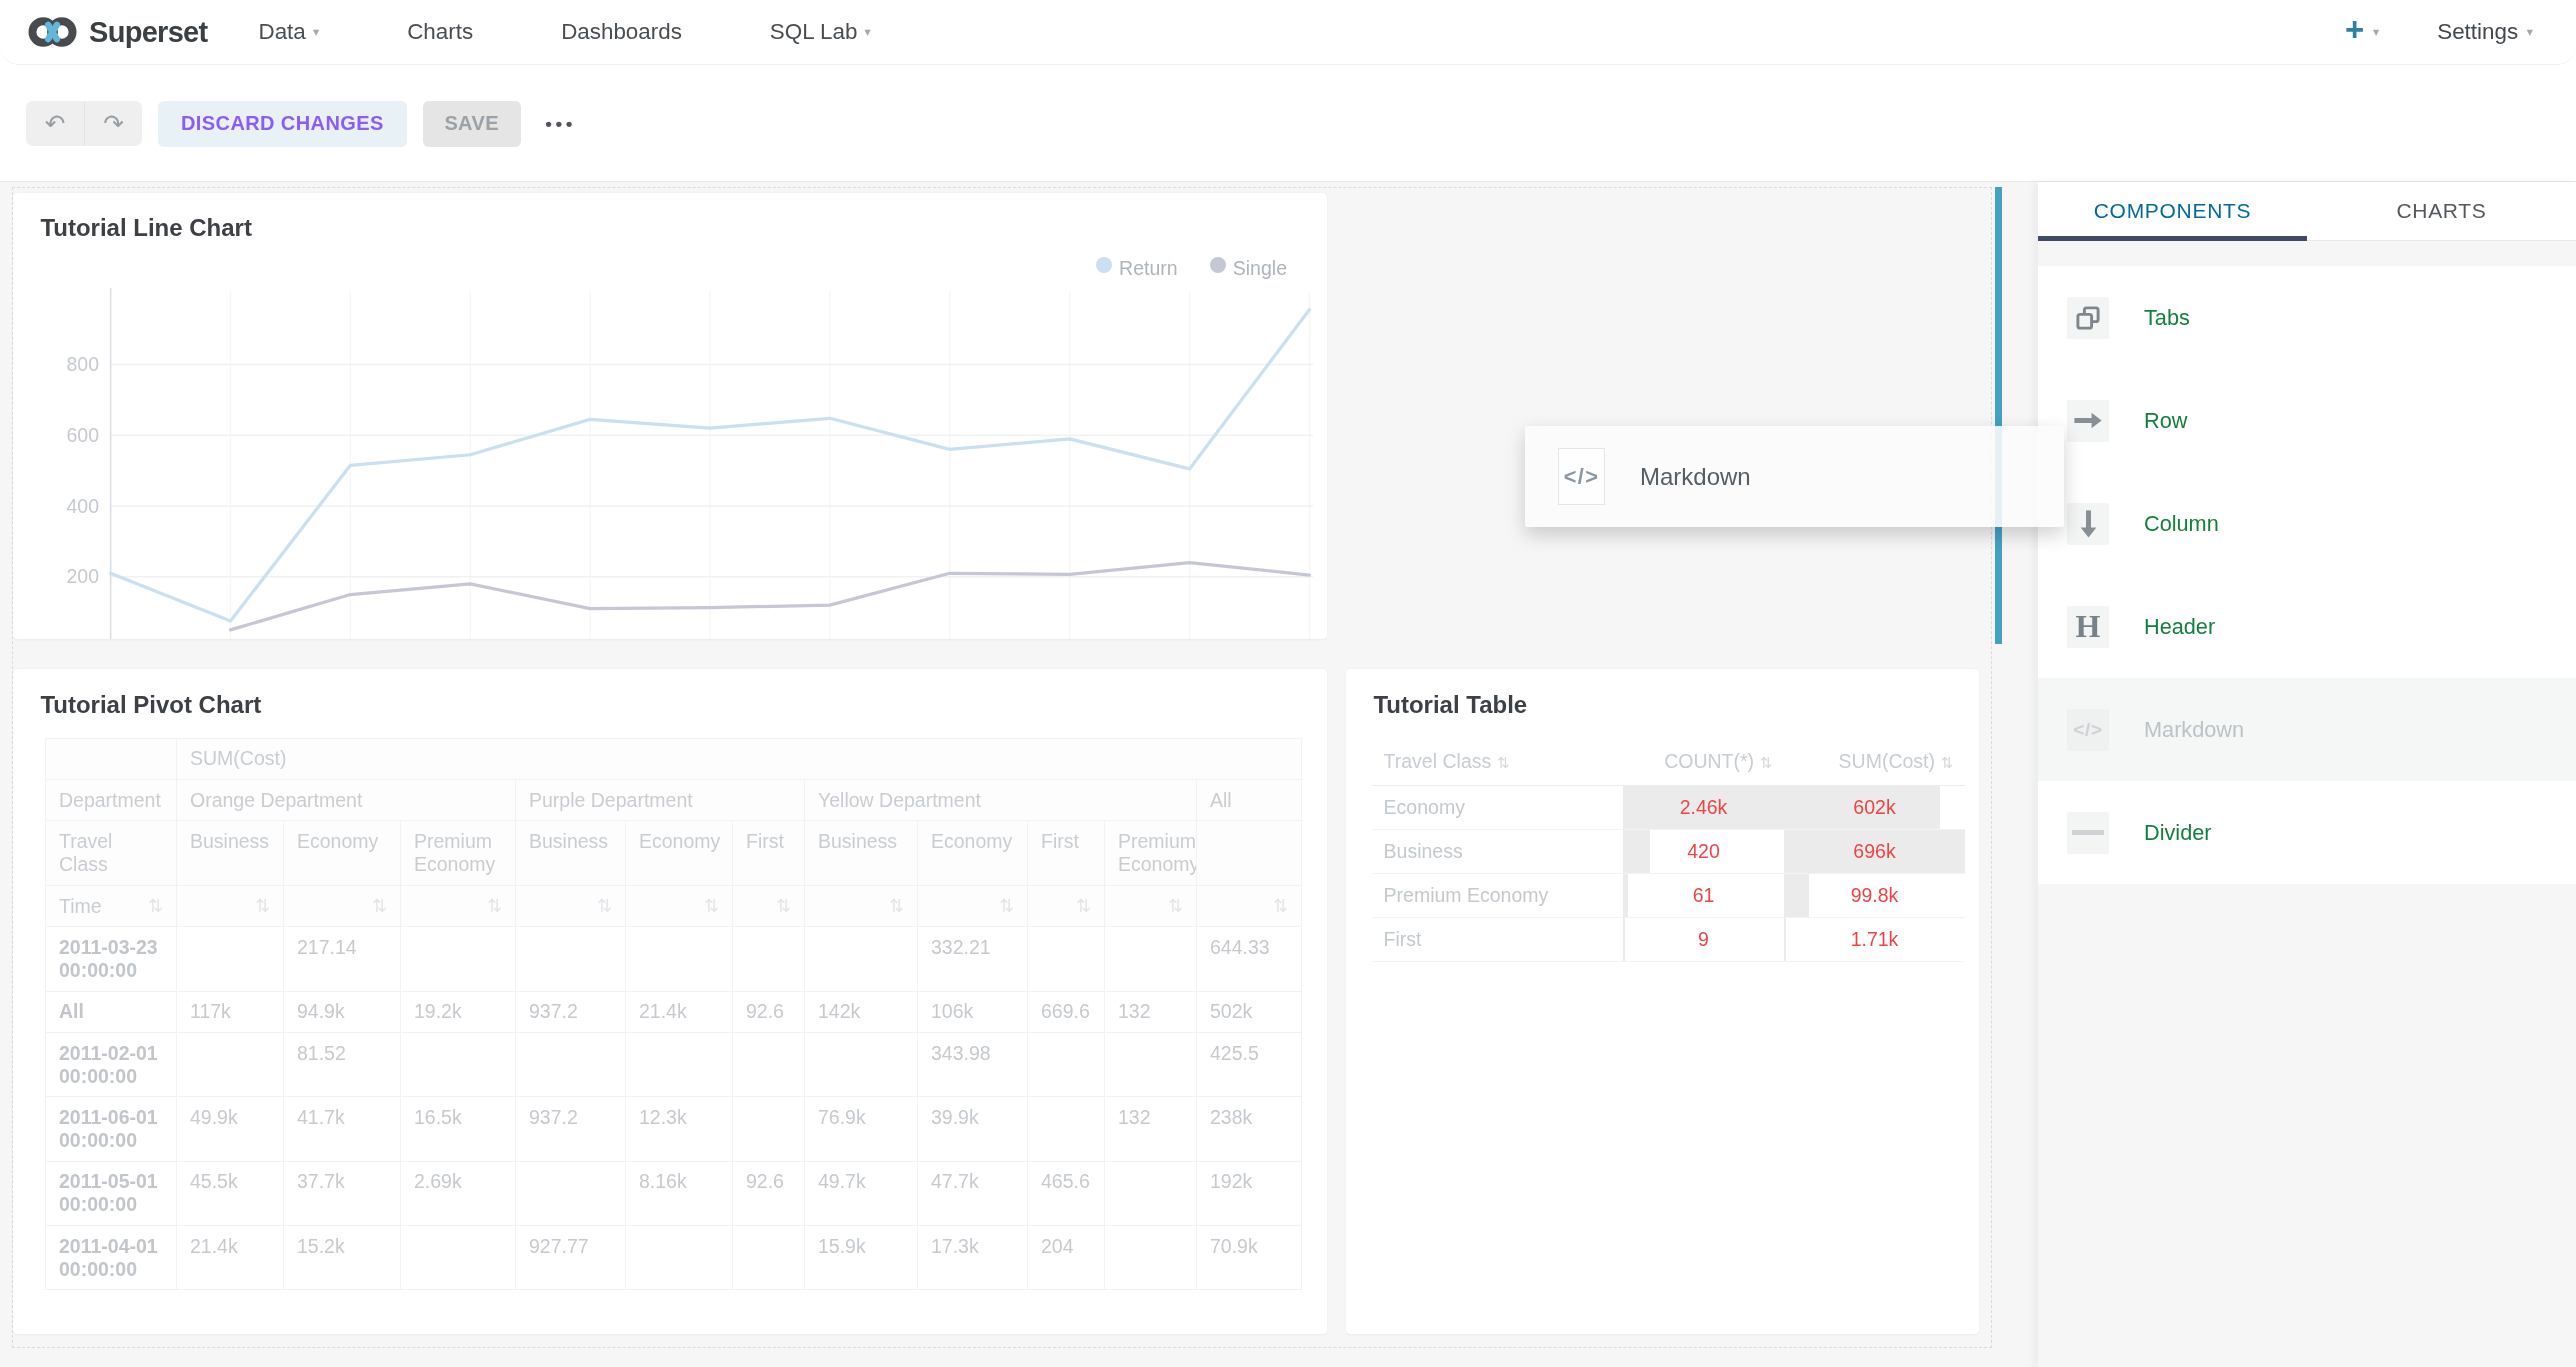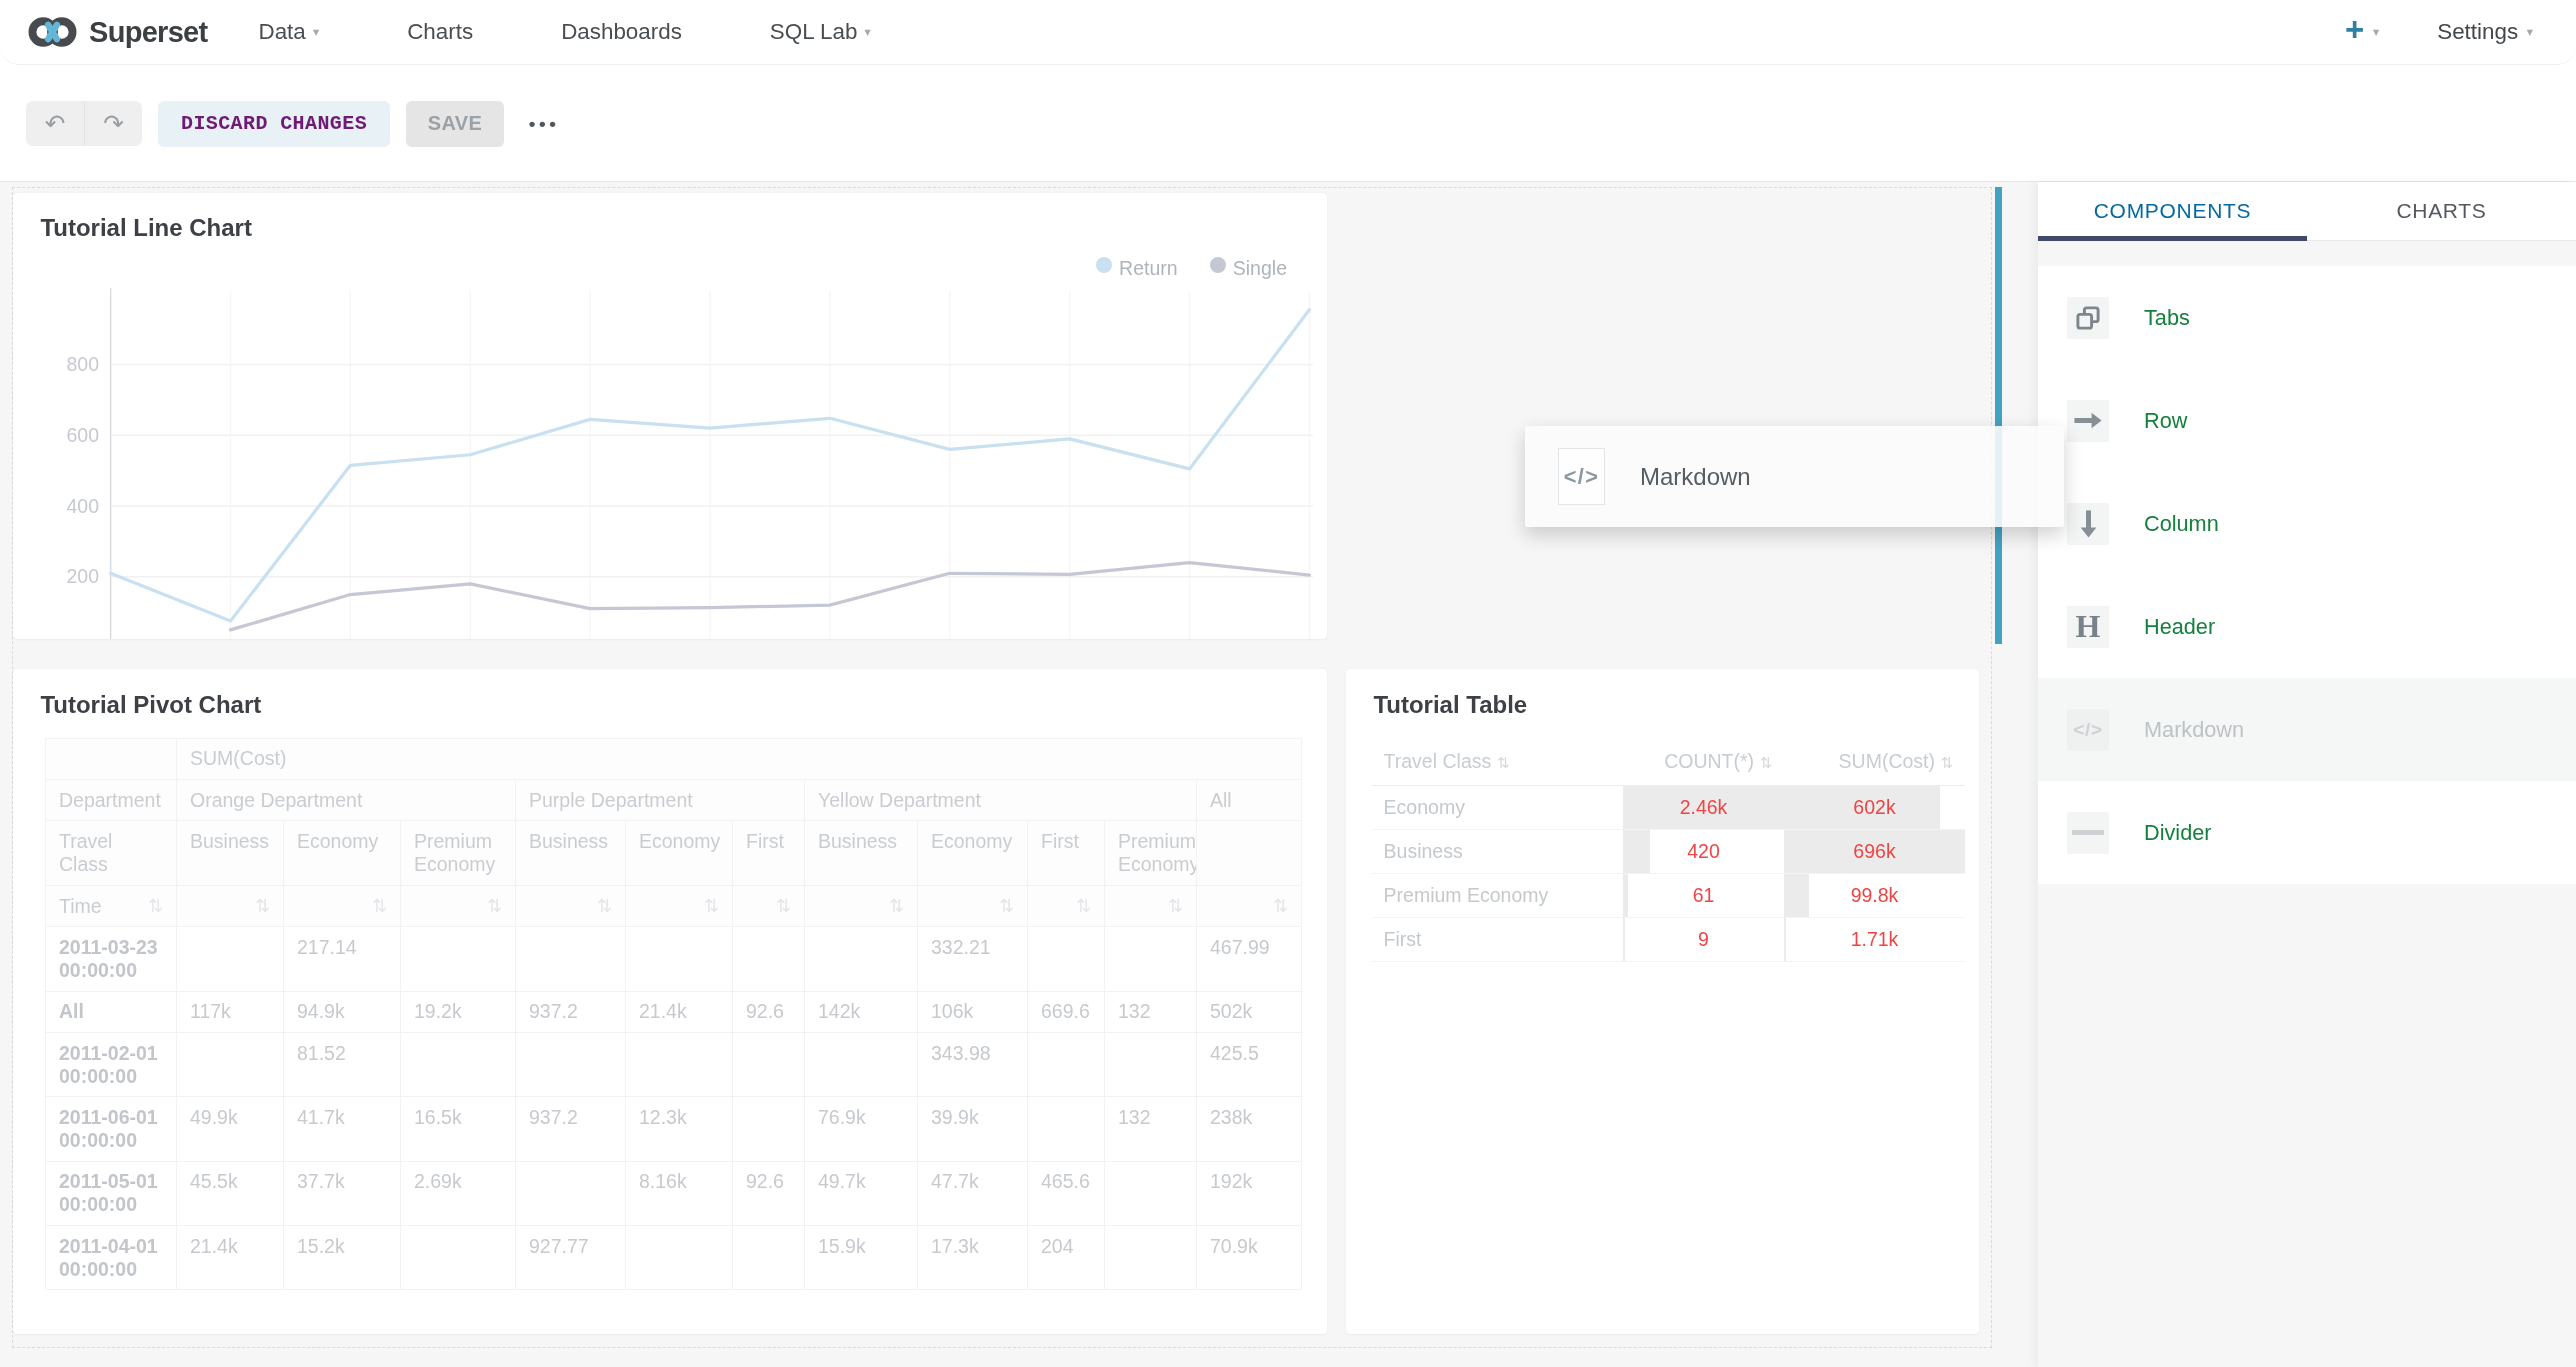--- a/index.html
+++ b/index.html
@@ -27,21 +27,21 @@
   .ph-left h1{margin:0;font-size:44px;font-weight:600;color:#2c333c;letter-spacing:-0.7px;}
   .draft{font-size:19.5px;color:#5f686e;background:#f0f0f0;border-radius:20px;padding:6.5px 17.3px;}
   .star{font-size:33px;color:#b6bcc1;cursor:pointer;position:relative;top:1.4px;margin-left:2.9px;}
   .ph-right{display:flex;align-items:center;gap:16px;}
   .undoredo{display:flex;background:#efefef;border-radius:6.5px;overflow:hidden;}
   .undoredo button{width:58px;height:45px;background:transparent;border:none;font-size:24.6px;
     color:#969da3;cursor:pointer;}
   .undoredo button + button{border-left:1.4px solid #e2e2e2;}
   .btn{height:46px;border:none;border-radius:5.8px;font-family:"Liberation Sans",sans-serif;
     font-size:20px;font-weight:600;letter-spacing:0.4px;cursor:pointer;}
-  .discard{background:#e7f1f6;color:#701a75;padding:0 23px;font-family:Liberation Mono, monospace;}
+  .discard{background:#e7f1f6;color:#8b5cf6;padding:0 23px;}
   .save{background:#e5e5e5;color:#9aa1a7;padding:0 21.7px;}
   .dots{font-size:19px;font-weight:700;color:#50565b;letter-spacing:3.6px;margin-left:8.7px;cursor:pointer;}
   
   .main{position:absolute;left:0;top:182px;width:2576px;height:1186px;background:#f6f6f6;}
   .grid{position:absolute;left:11.6px;top:5px;width:1980px;height:1161px;
     border:1.4px dashed #dadada;box-sizing:border-box;}
   .card{position:absolute;background:#fff;border-radius:4.3px;box-shadow:0 0.7px 2.2px rgba(0,0,0,.05);
     overflow:hidden;}
   .card h2{margin:21.7px 0 0 27.4px;font-size:24px;font-weight:700;color:#3d4145;}
   .card-line{left:13px;top:10.8px;width:1314px;height:446px;}
@@ -296,21 +296,21 @@
               <td></td>
               <td>217.14</td>
               <td></td>
               <td></td>
               <td></td>
               <td></td>
               <td></td>
               <td>332.21</td>
               <td></td>
               <td></td>
-              <td>467.99</td>
+              <td>644.33</td>
             </tr>
             <tr>
               <td class="rowhdr">All</td>
               <td>117k</td>
               <td>94.9k</td>
               <td>19.2k</td>
               <td>937.2</td>
               <td>21.4k</td>
               <td>92.6</td>
               <td>142k</td>

